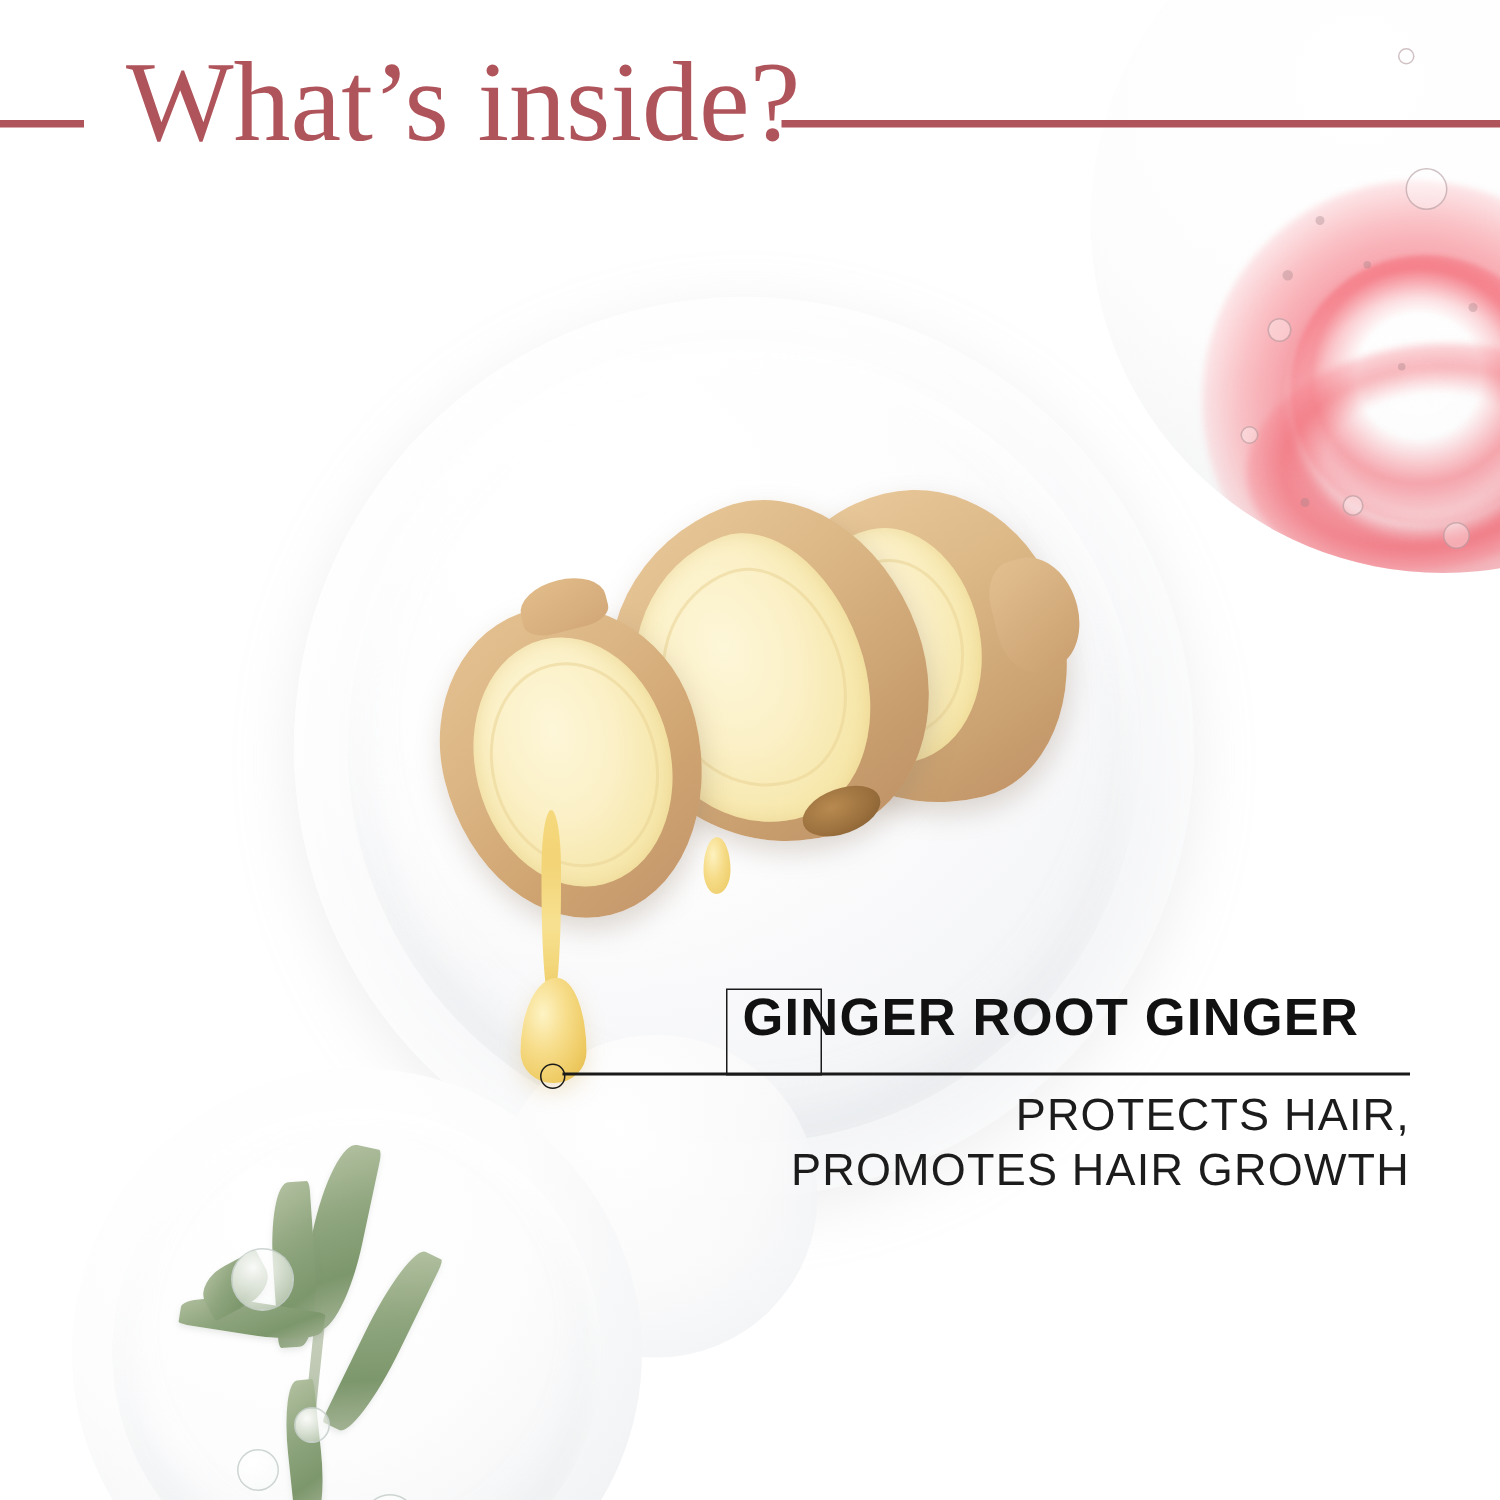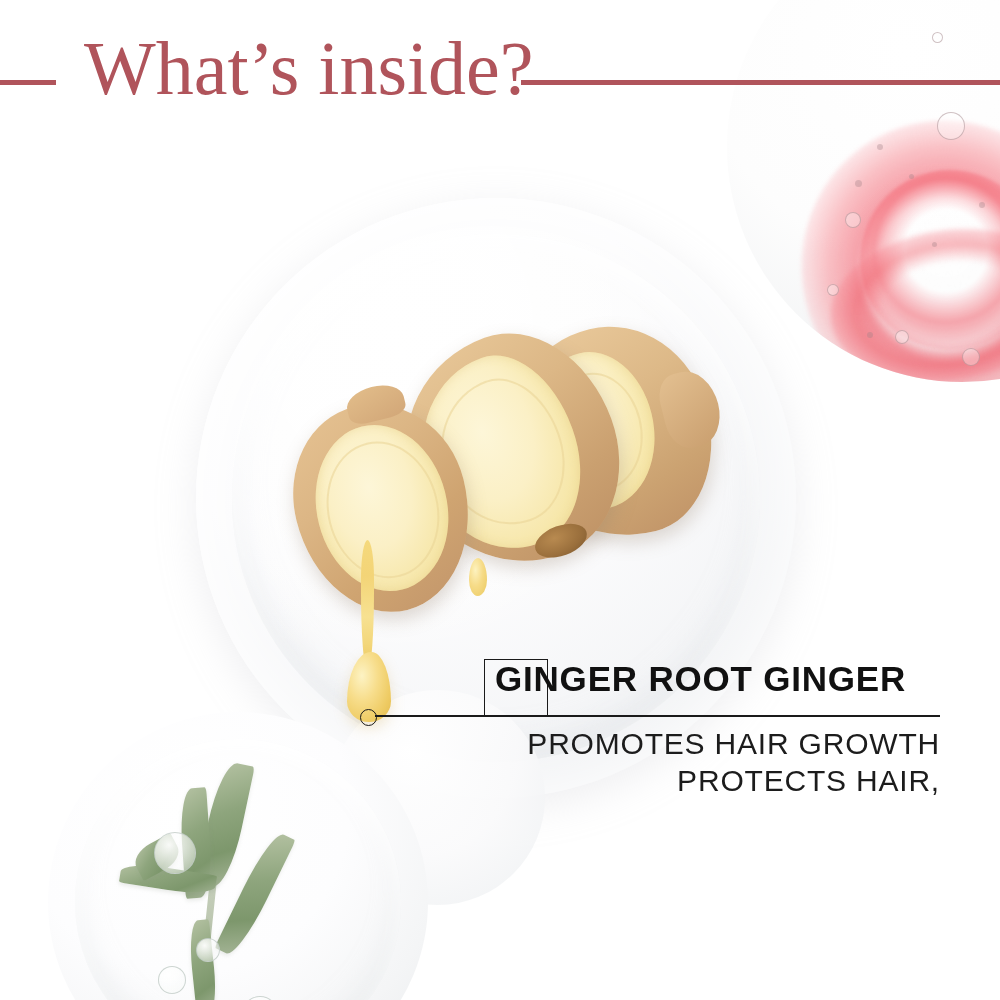--- a/index.html
+++ b/index.html
@@ -259,18 +259,18 @@
   <div class="rule left"></div>
   <div class="rule right"></div>
   <div class="page-title">What’s inside?</div>
 
   <div id="callout">
     <div id="callout-dot"></div>
     <div id="callout-line"></div>
     <div id="gi-box"></div>
     <div id="ingredient-name">GINGER ROOT GINGER</div>
     <div id="benefit-lines">
+      <div>PROTECTS HAIR,</div>
       <div>PROMOTES HAIR GROWTH</div>
-      <div>PROTECTS HAIR,</div>
     </div>
   </div>
 
 </div>
 
 </body></html>

